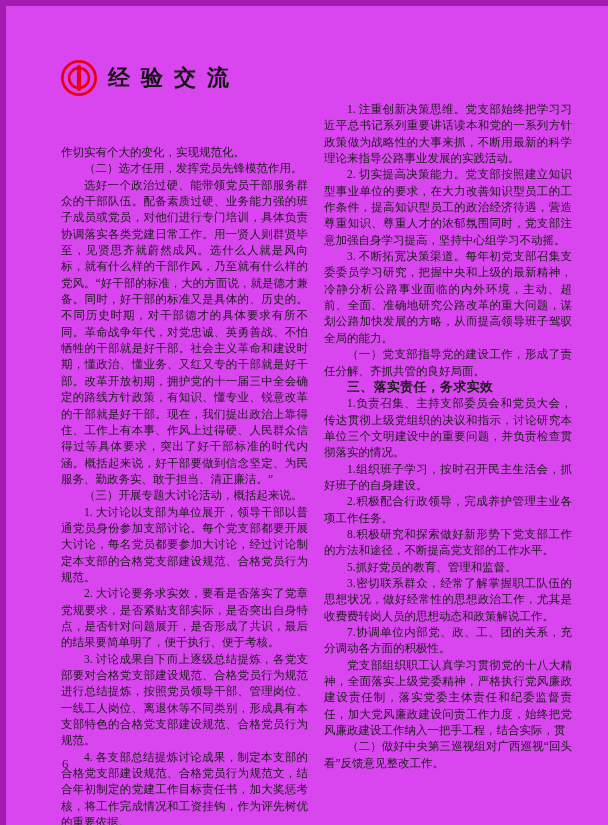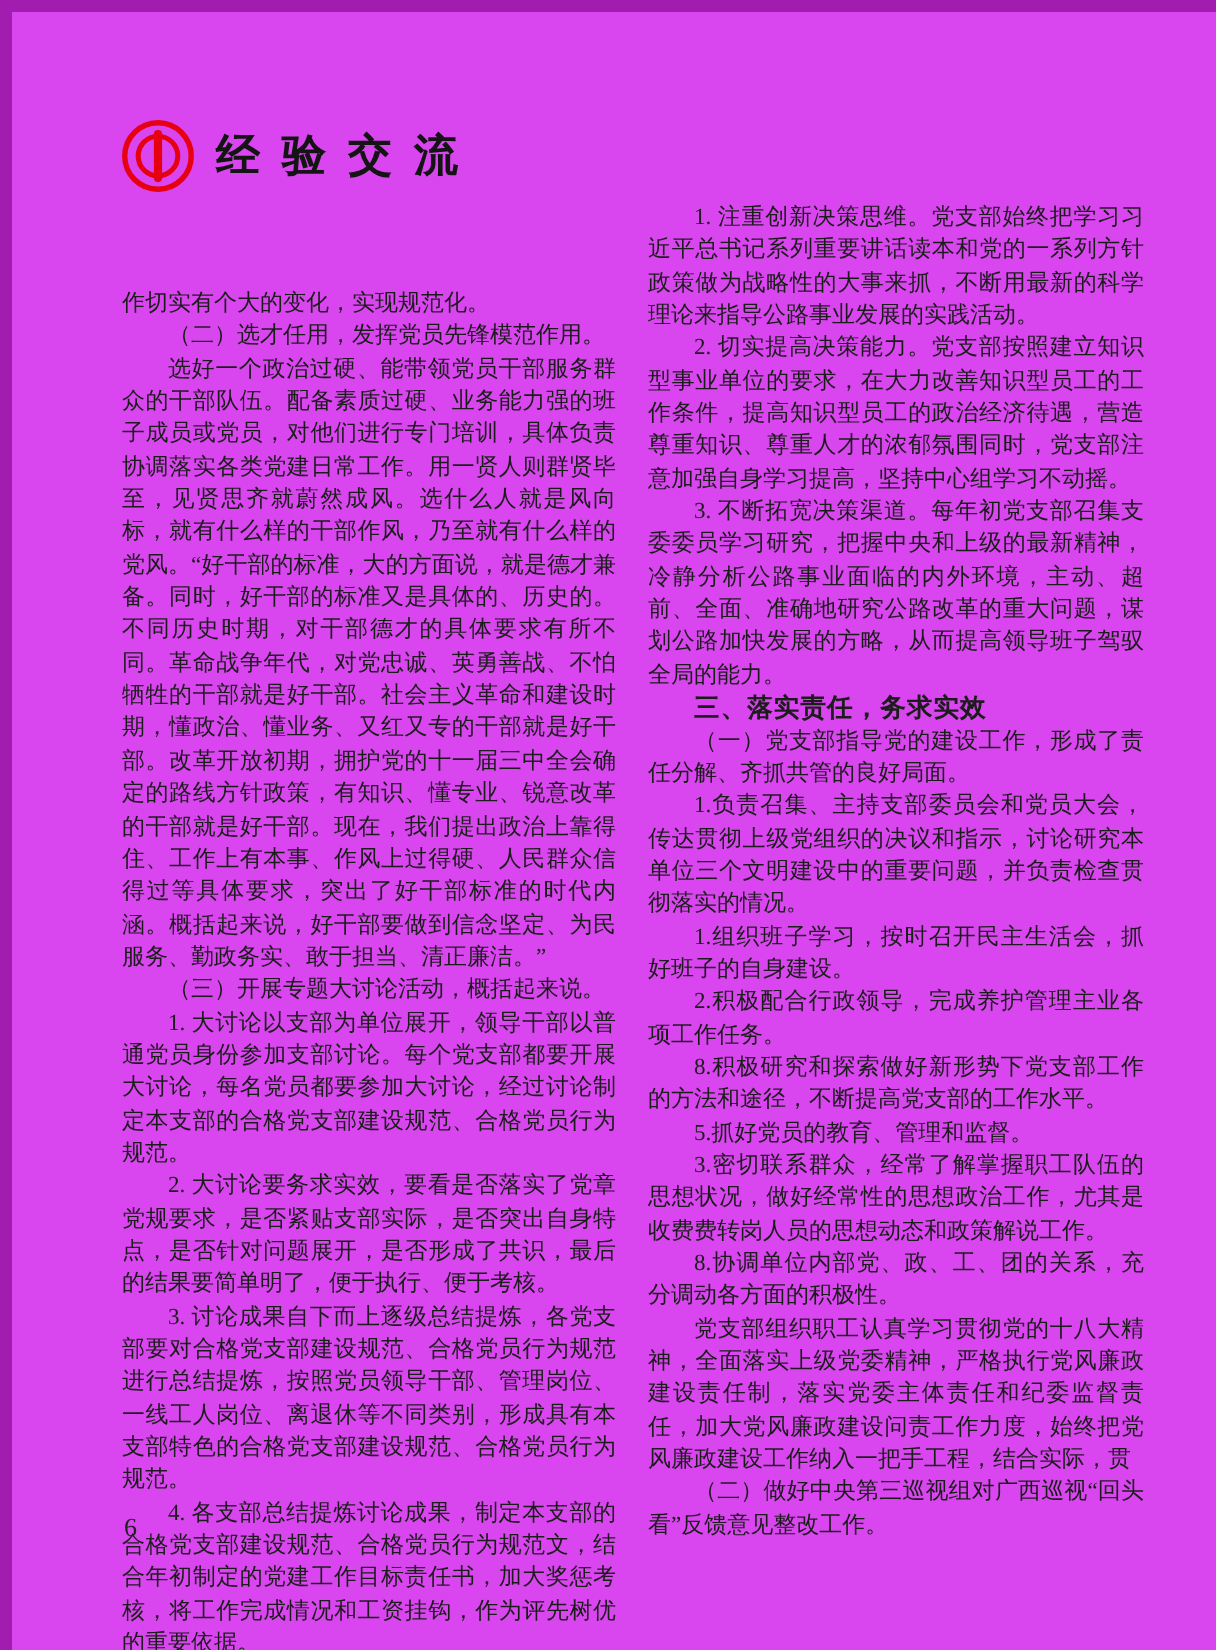--- a/index.html
+++ b/index.html
@@ -74,28 +74,28 @@
       <p class="para indent">1. 大讨论以支部为单位展开，领导干部以普通党员身份参加支部讨论。每个党支部都要开展大讨论，每名党员都要参加大讨论，经过讨论制定本支部的合格党支部建设规范、合格党员行为规范。</p>
       <p class="para indent">2. 大讨论要务求实效，要看是否落实了党章党规要求，是否紧贴支部实际，是否突出自身特点，是否针对问题展开，是否形成了共识，最后的结果要简单明了，便于执行、便于考核。</p>
       <p class="para indent">3. 讨论成果自下而上逐级总结提炼，各党支部要对合格党支部建设规范、合格党员行为规范进行总结提炼，按照党员领导干部、管理岗位、一线工人岗位、离退休等不同类别，形成具有本支部特色的合格党支部建设规范、合格党员行为规范。</p>
       <p class="para indent">4. 各支部总结提炼讨论成果，制定本支部的合格党支部建设规范、合格党员行为规范文，结合年初制定的党建工作目标责任书，加大奖惩考核，将工作完成情况和工资挂钩，作为评先树优的重要依据。</p>
     </div>
 
   <div class="col col-right">
       <p class="para indent">1. 注重创新决策思维。党支部始终把学习习近平总书记系列重要讲话读本和党的一系列方针政策做为战略性的大事来抓，不断用最新的科学理论来指导公路事业发展的实践活动。</p>
       <p class="para indent">2. 切实提高决策能力。党支部按照建立知识型事业单位的要求，在大力改善知识型员工的工作条件，提高知识型员工的政治经济待遇，营造尊重知识、尊重人才的浓郁氛围同时，党支部注意加强自身学习提高，坚持中心组学习不动摇。</p>
       <p class="para indent">3. 不断拓宽决策渠道。每年初党支部召集支委委员学习研究，把握中央和上级的最新精神，冷静分析公路事业面临的内外环境，主动、超前、全面、准确地研究公路改革的重大问题，谋划公路加快发展的方略，从而提高领导班子驾驭全局的能力。</p>
+      <p class="para indent">（一）党支部指导党的建设工作，形成了责任分解、齐抓共管的良好局面。</p>
       <p class="para heading">三、落实责任，务求实效</p>
-      <p class="para indent">（一）党支部指导党的建设工作，形成了责任分解、齐抓共管的良好局面。</p>
       <p class="para indent">1.负责召集、主持支部委员会和党员大会，传达贯彻上级党组织的决议和指示，讨论研究本单位三个文明建设中的重要问题，并负责检查贯彻落实的情况。</p>
       <p class="para indent">1.组织班子学习，按时召开民主生活会，抓好班子的自身建设。</p>
       <p class="para indent">2.积极配合行政领导，完成养护管理主业各项工作任务。</p>
       <p class="para indent">8.积极研究和探索做好新形势下党支部工作的方法和途径，不断提高党支部的工作水平。</p>
       <p class="para indent">5.抓好党员的教育、管理和监督。</p>
       <p class="para indent">3.密切联系群众，经常了解掌握职工队伍的思想状况，做好经常性的思想政治工作，尤其是收费费转岗人员的思想动态和政策解说工作。</p>
-      <p class="para indent">8.协调单位内部党、政、工、团的关系，充分调动各方面的积极性。</p>
+      <p class="para indent">7.协调单位内部党、政、工、团的关系，充分调动各方面的积极性。</p>
       <p class="para indent">党支部组织职工认真学习贯彻党的十八大精神，全面落实上级党委精神，严格执行党风廉政建设责任制，落实党委主体责任和纪委监督责任，加大党风廉政建设问责工作力度，始终把党风廉政建设工作纳入一把手工程，结合实际，贯</p>
       <p class="para indent">（二）做好中央第三巡视组对广西巡视“回头看”反馈意见整改工作。</p>
     </div>
 
   <div class="page-number">6</div>
 
 </div>
 
 </body></html>

